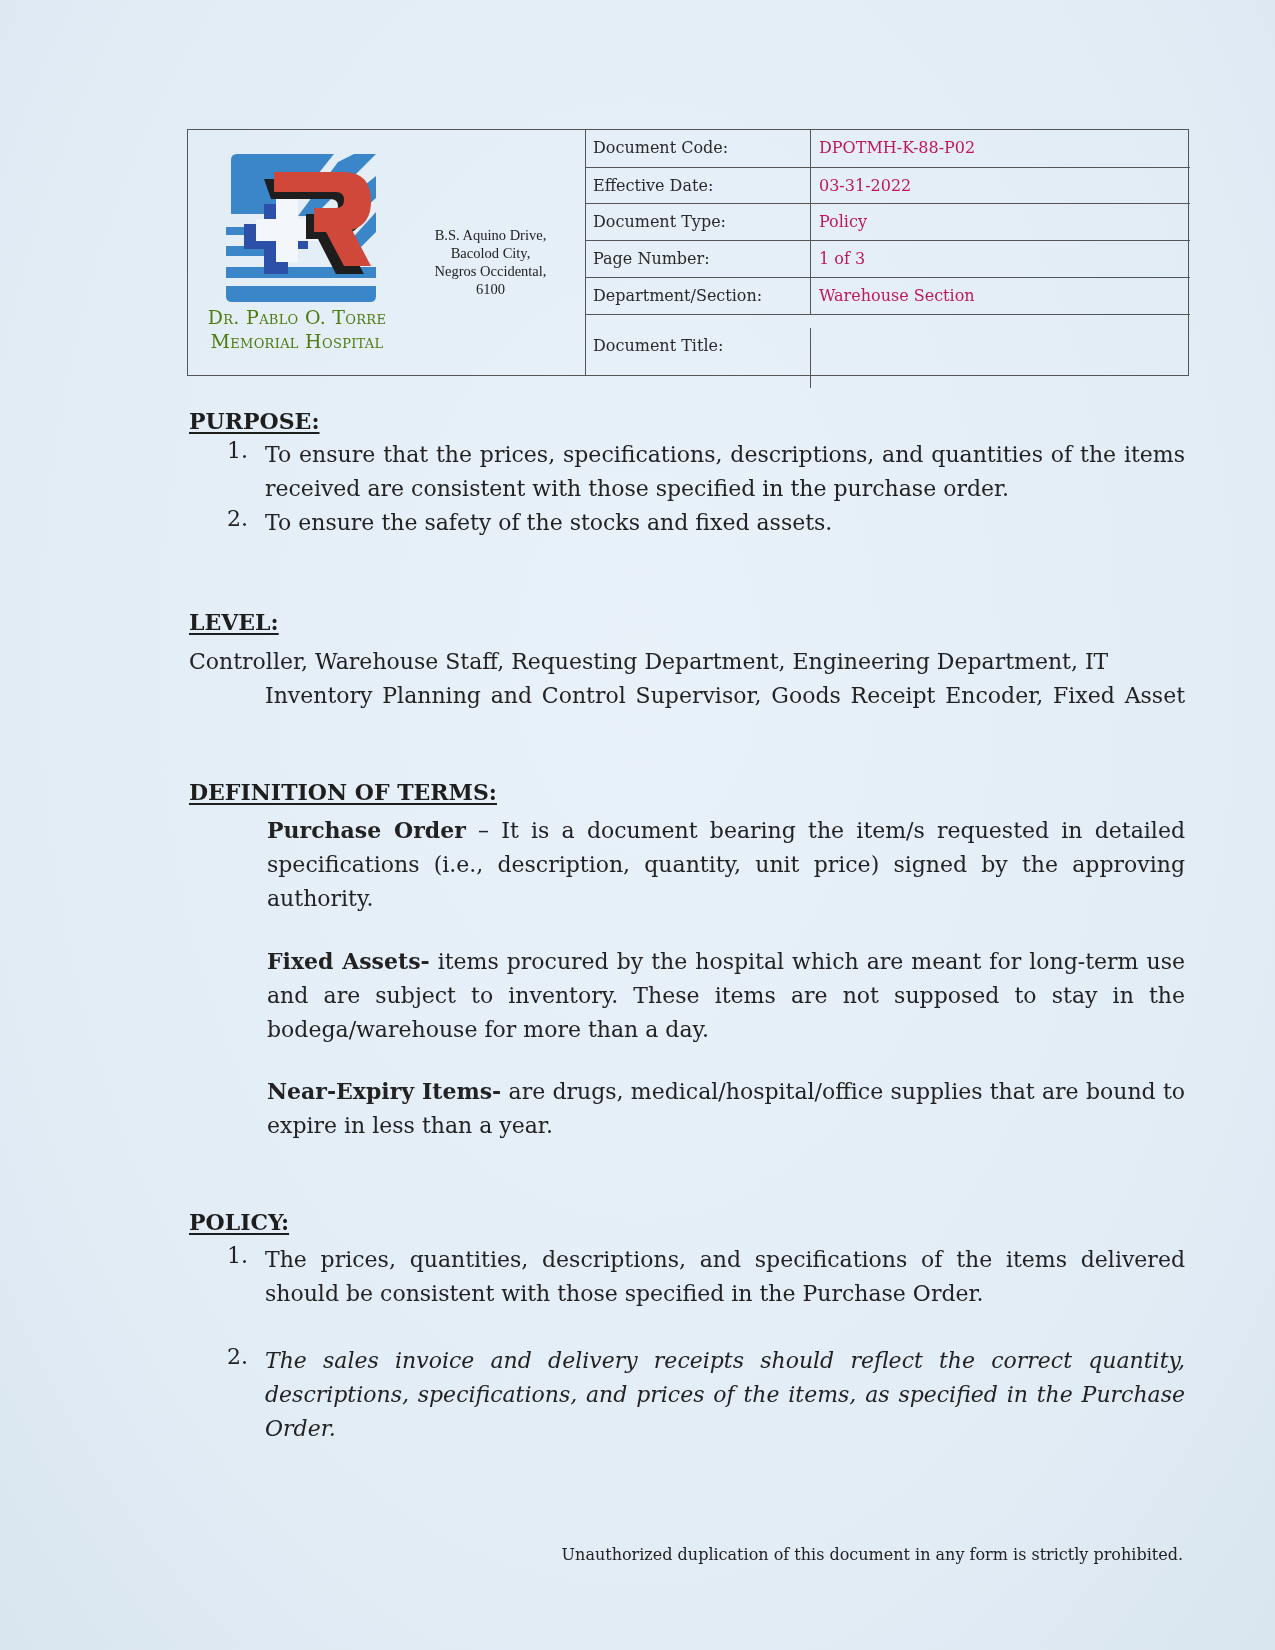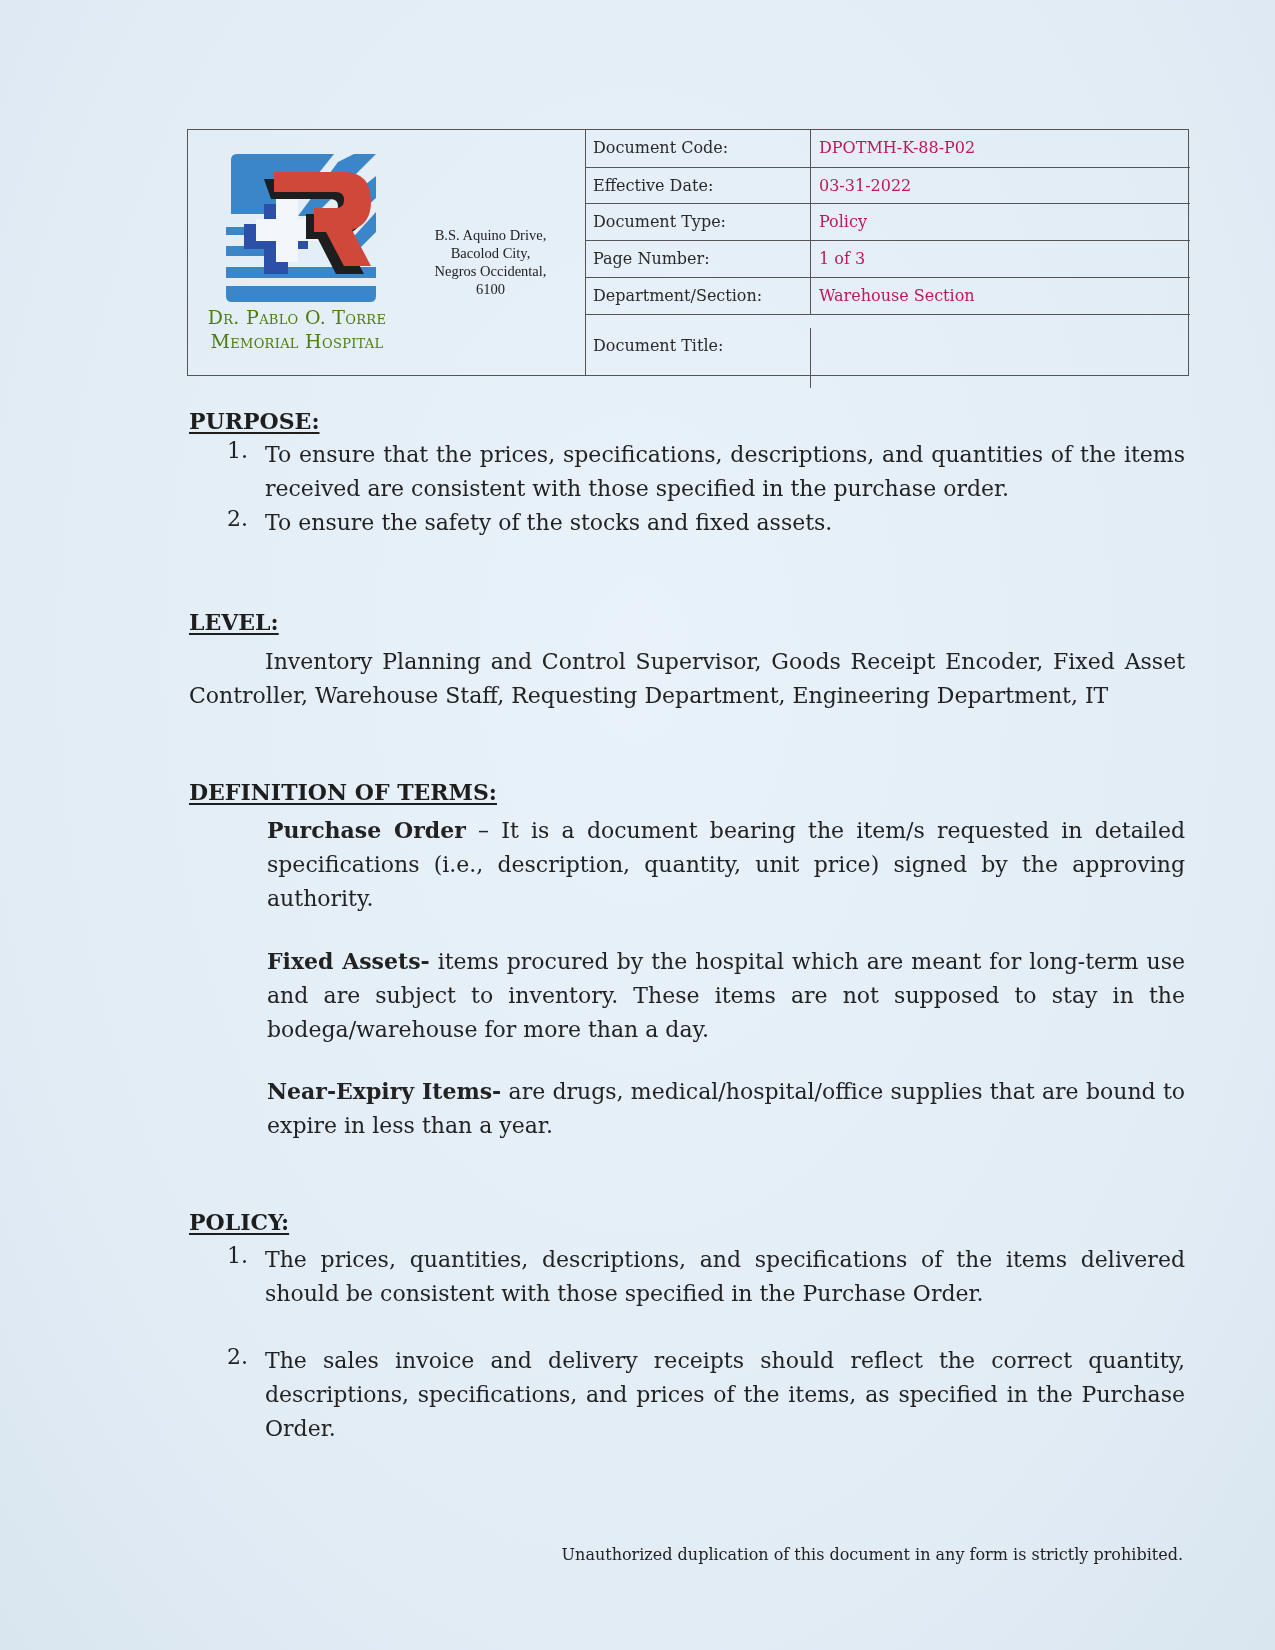--- a/index.html
+++ b/index.html
@@ -122,34 +122,34 @@
 <div class="num" style="left:227px;top:438px;">1.</div>
 <div class="para" style="left:265px;top:438px;width:920px;text-align:left;">
   <div style="text-align:justify;text-align-last:justify;">To ensure that the prices, specifications, descriptions, and quantities of the items</div>
   <div>received are consistent with those specified in the purchase order.</div>
 </div>
 <div class="num" style="left:227px;top:506px;">2.</div>
 <div class="para" style="left:265px;top:506px;width:920px;">To ensure the safety of the stocks and fixed assets.</div>
 
 <div class="heading" style="top:609px;">LEVEL:</div>
 <div class="para" style="left:189px;top:645px;width:996px;">
+  <div>Controller, Warehouse Staff, Requesting Department, Engineering Department, IT</div>
   <div style="padding-left:76px;text-align:justify;text-align-last:justify;">Inventory Planning and Control Supervisor, Goods Receipt Encoder, Fixed Asset</div>
-  <div>Controller, Warehouse Staff, Requesting Department, Engineering Department, IT</div>
 </div>
 
 <div class="heading" style="top:779px;">DEFINITION OF TERMS:</div>
 <div class="para" style="left:267px;top:813px;width:918px;">
   <span class="term">Purchase Order</span><span> – </span><span>It is a document bearing the item/s requested in detailed specifications (i.e., description, quantity, unit price) signed by the approving authority.</span>
 </div>
 <div class="para" style="left:267px;top:944px;width:918px;">
   <span class="term">Fixed Assets-</span><span> </span><span>items procured by the hospital which are meant for long-term use and are subject to inventory. These items are not supposed to stay in the bodega/warehouse for more than a day.</span>
 </div>
 <div class="para" style="left:267px;top:1074px;width:918px;">
   <span class="term">Near-Expiry Items-</span><span> </span><span>are drugs, medical/hospital/office supplies that are bound to expire in less than a year.</span>
 </div>
 
 <div class="heading" style="top:1209px;">POLICY:</div>
 <div class="num" style="left:227px;top:1243px;">1.</div>
 <div class="para" style="left:265px;top:1243px;width:920px;">The prices, quantities, descriptions, and specifications of the items delivered should be consistent with those specified in the Purchase Order.</div>
 <div class="num" style="left:227px;top:1344px;">2.</div>
-<div class="para" style="left:265px;top:1344px;width:920px;">The sales invoice and delivery receipts should reflect the correct quantity, descriptions, specifications, and prices of the items, as specified in the Purchase Order.</div>
+<div class="para" style="left:265px;top:1344px;width:920px;font-style:italic;">The sales invoice and delivery receipts should reflect the correct quantity, descriptions, specifications, and prices of the items, as specified in the Purchase Order.</div>
 
 <div id="footer">Unauthorized duplication of this document in any form is strictly prohibited.</div>
 
 </body></html>

